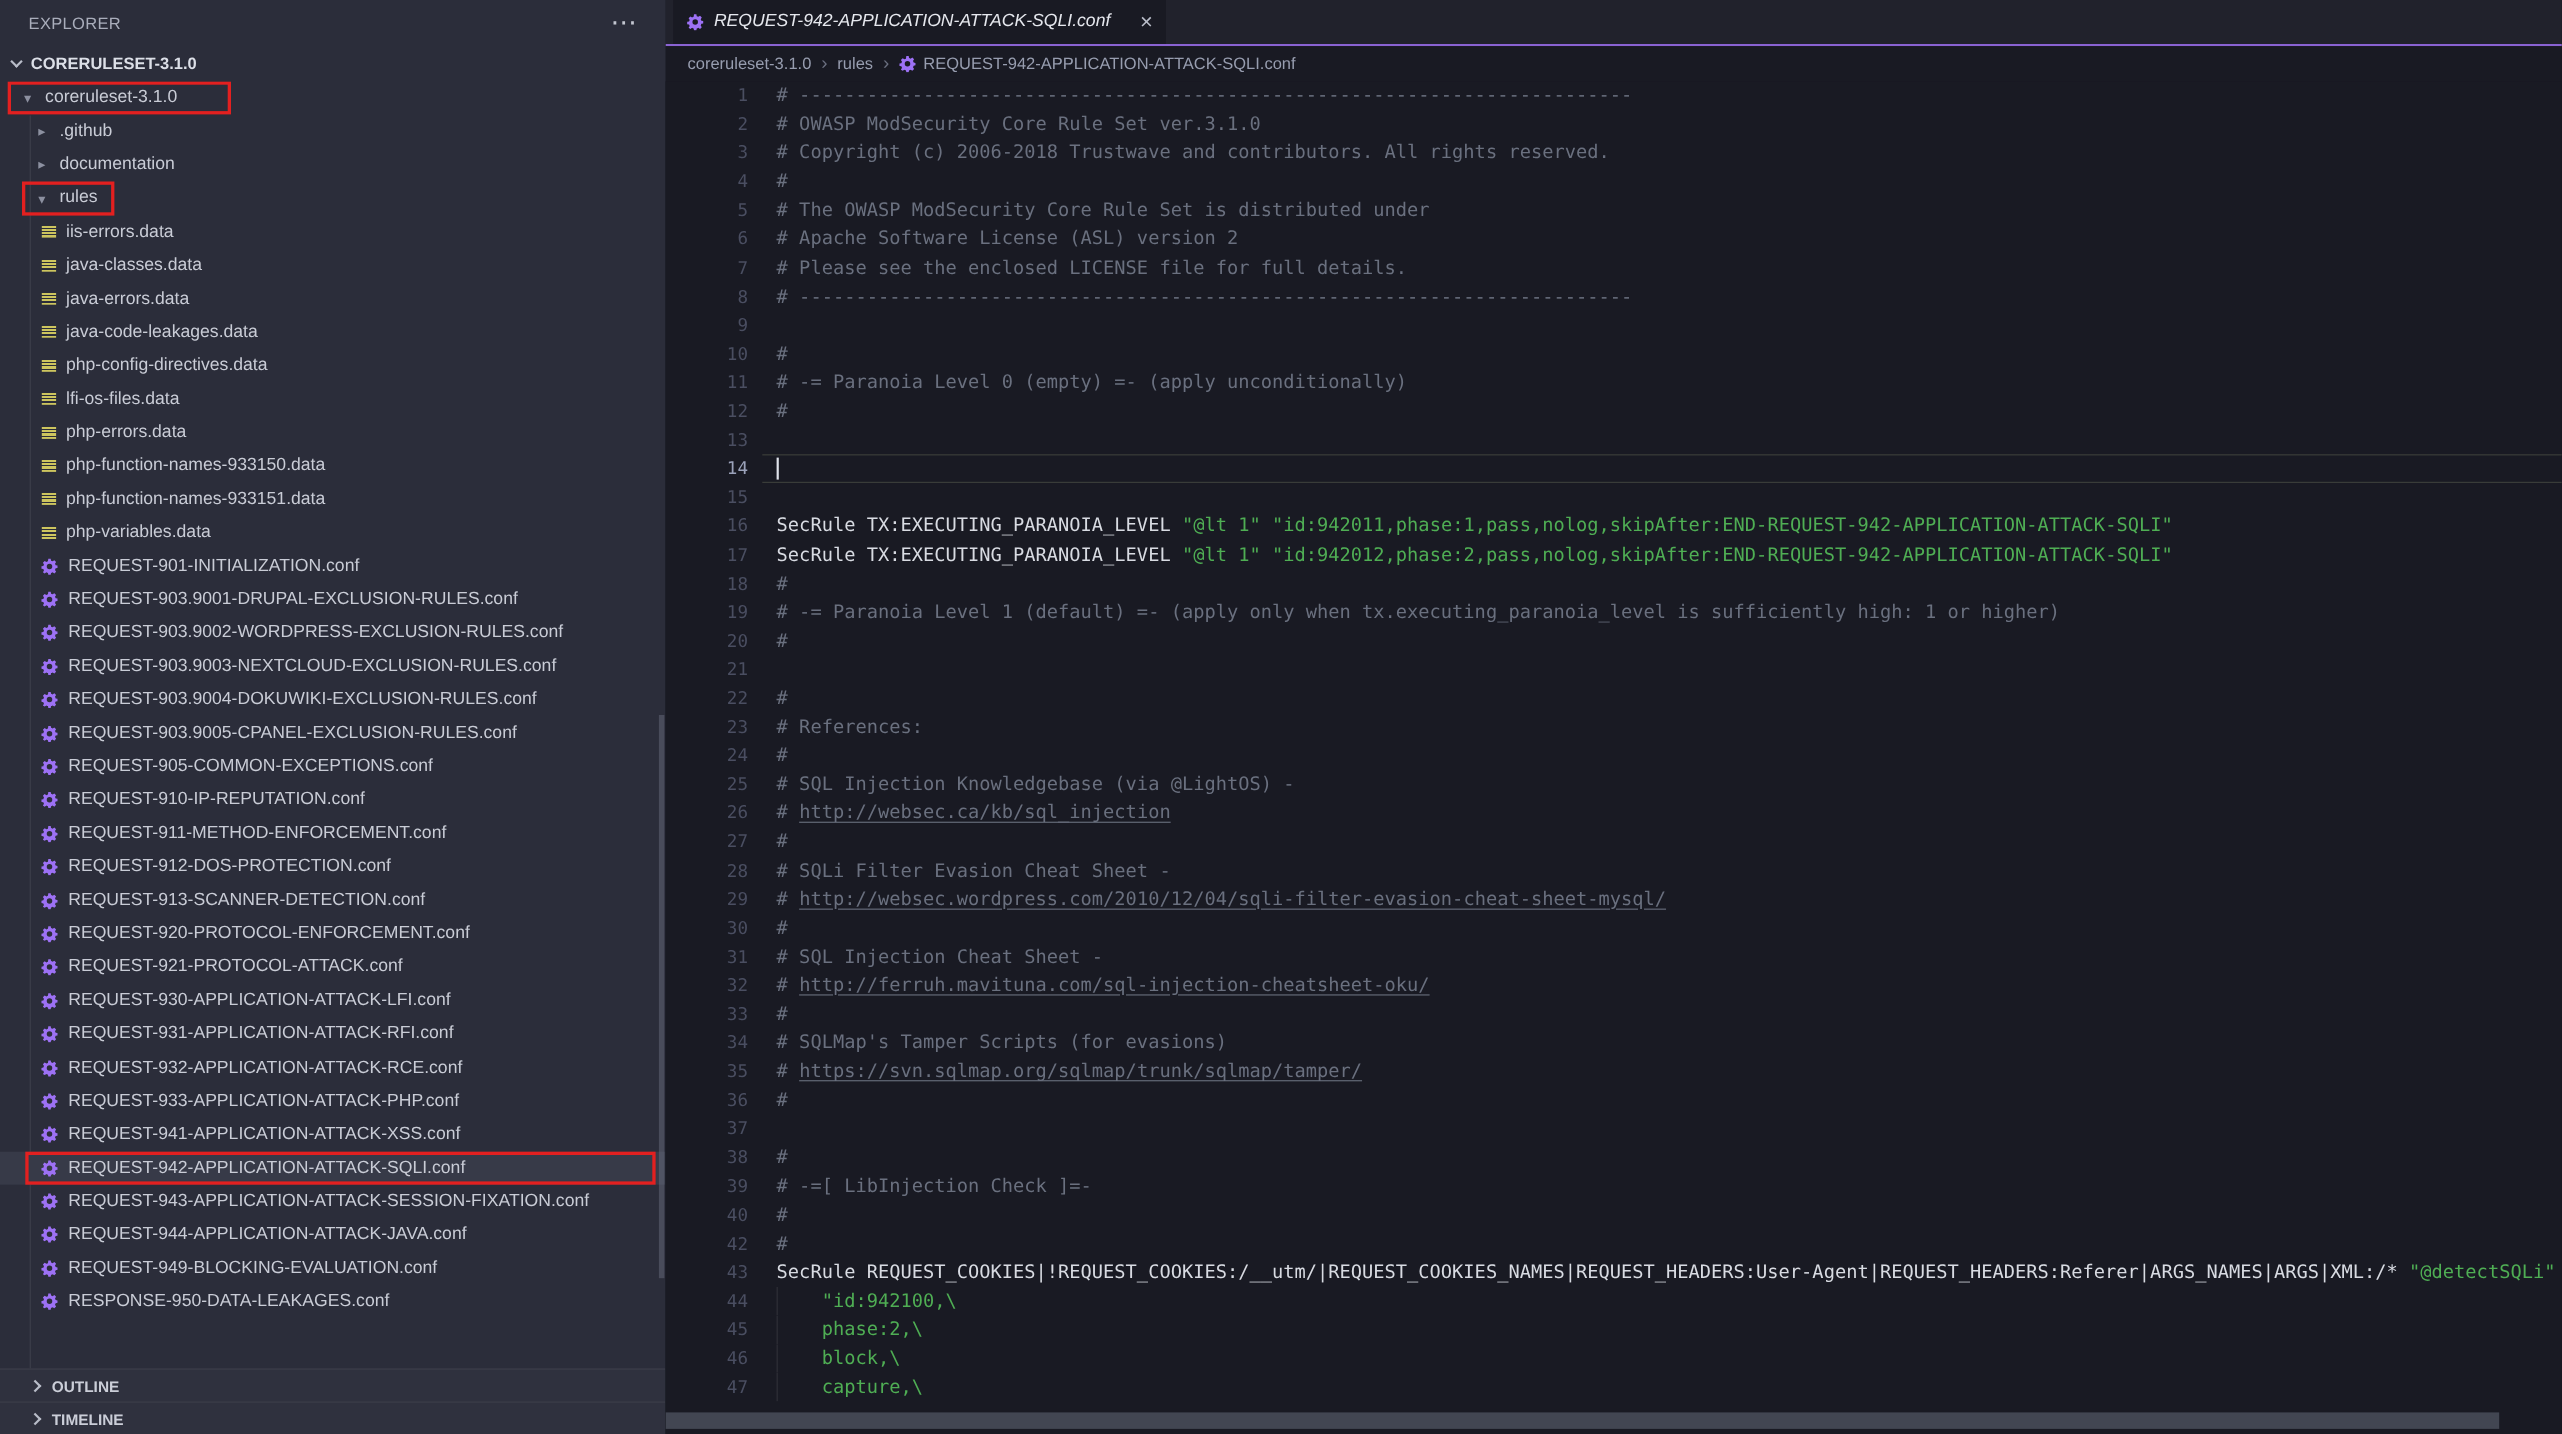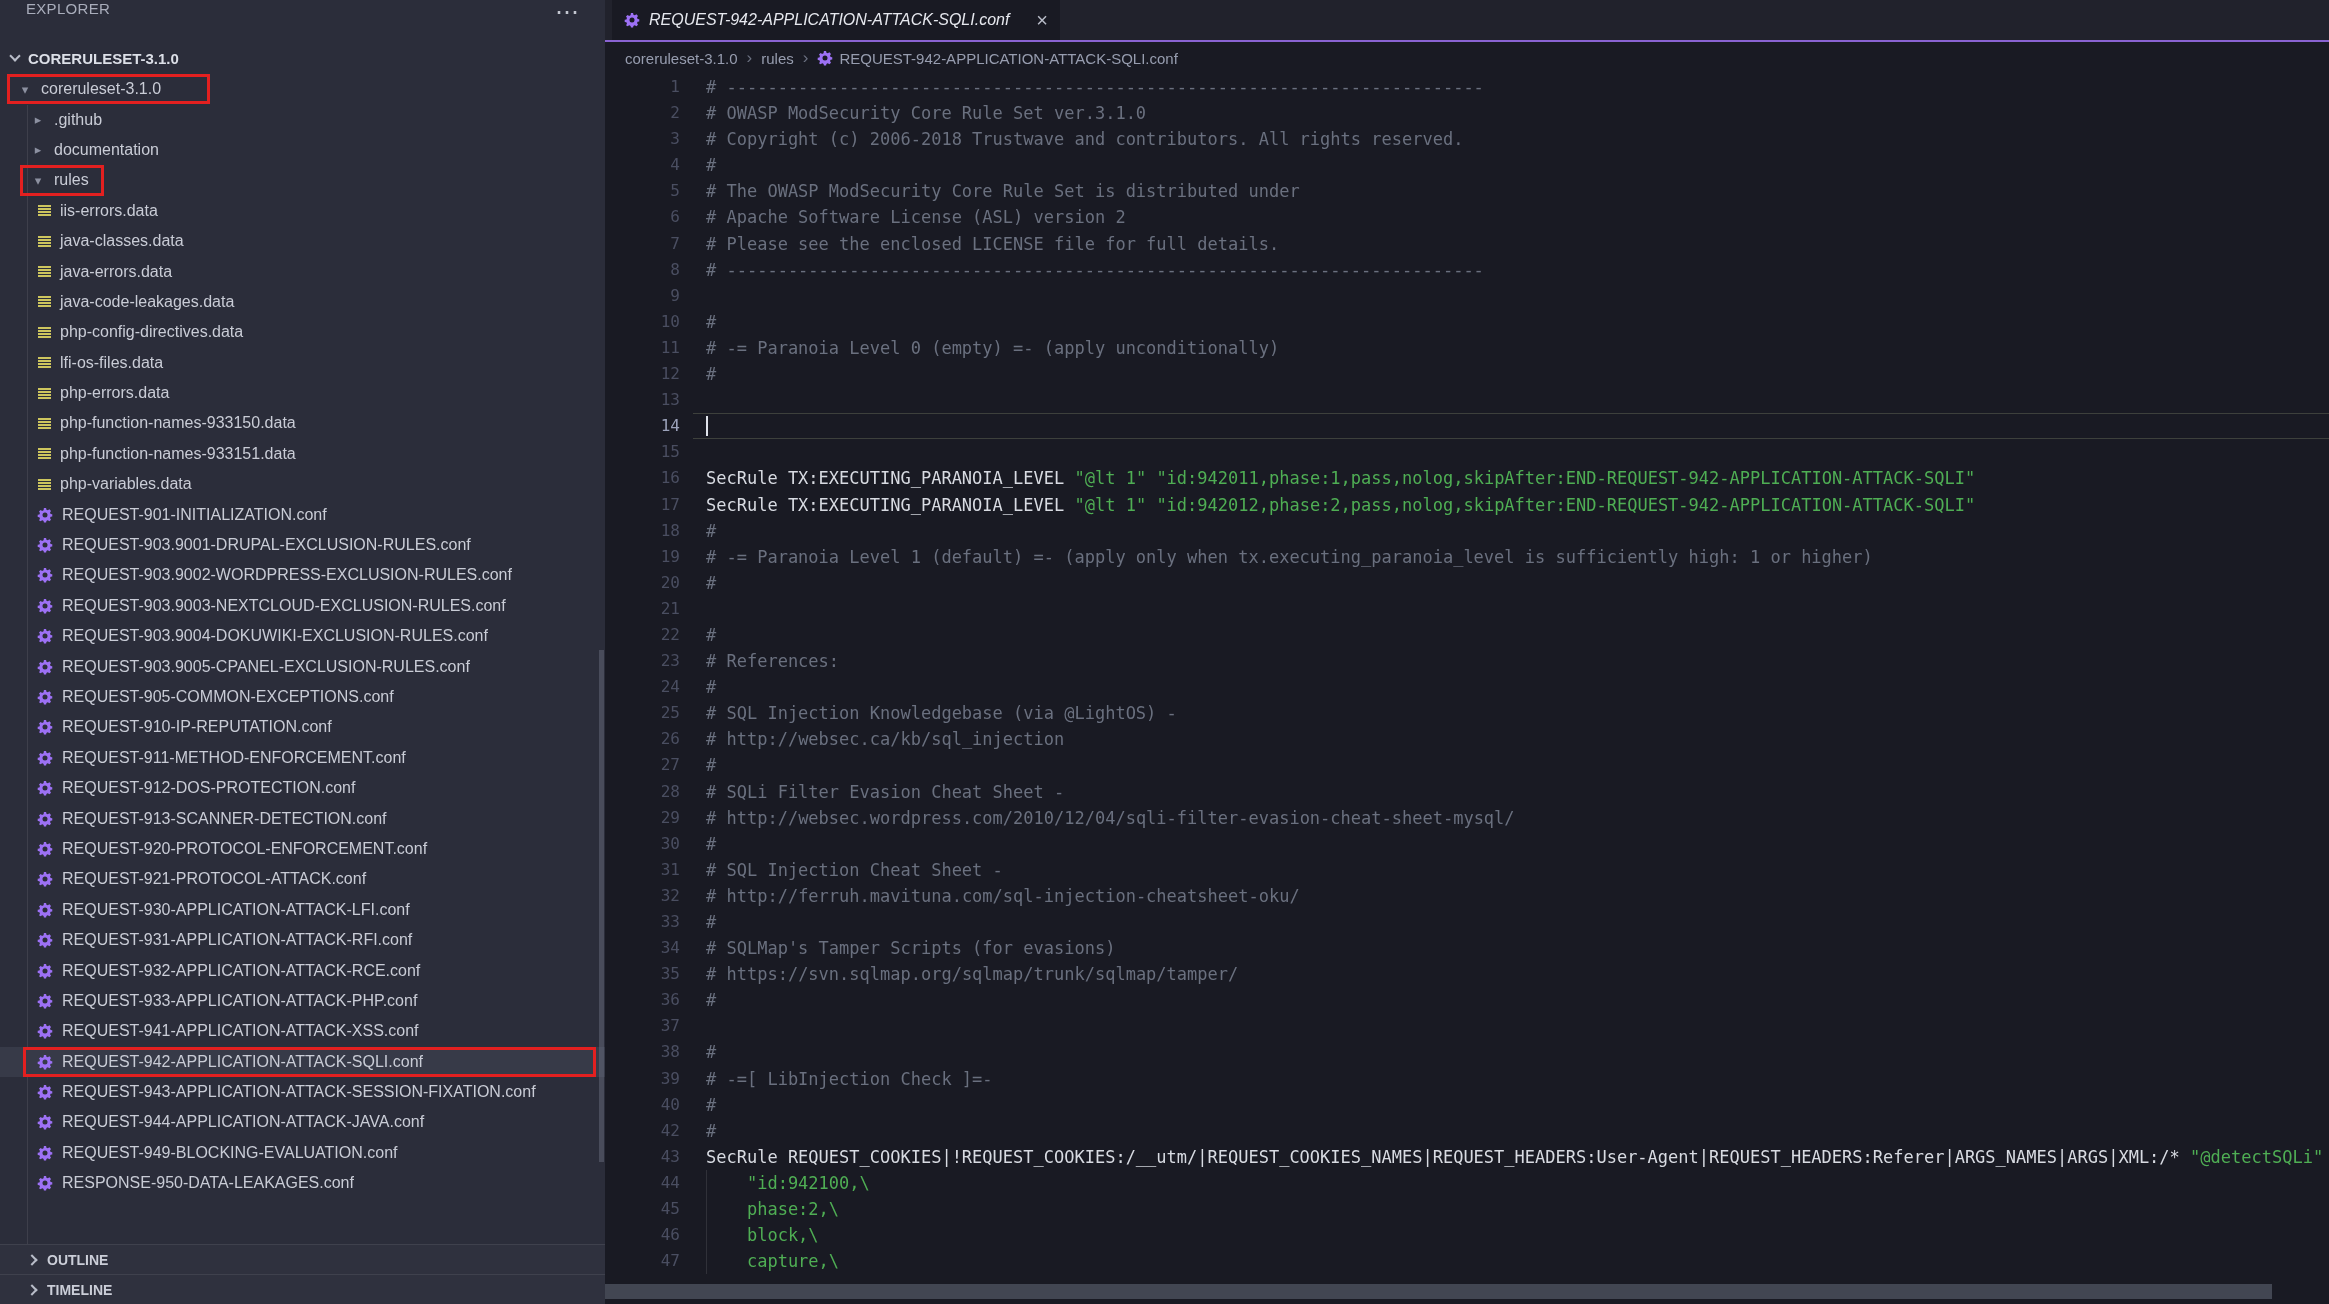--- a/index.html
+++ b/index.html
@@ -8,21 +8,21 @@
     --string-green:#4fae54; --comment-gray:#6a707f; --code-text:#d8dbe2;
     --annotation-red:#e32020; --selection-bg:#373a48;
   }
   *{margin:0;padding:0;box-sizing:border-box}
   html,body{width:2329px;height:1304px;overflow:hidden;background:#15161d}
   body{font-family:"Liberation Sans",sans-serif}
   .app{position:relative;width:2329px;height:1304px;display:flex;overflow:hidden;background:var(--editor-bg)}
 
   
   .sidebar{width:605px;flex:none;background:var(--sidebar-bg);display:flex;flex-direction:column;position:relative;overflow:hidden}
-  .sb-header{height:42px;flex:none;display:flex;align-items:flex-start;justify-content:space-between;padding:0 26px}
+  .sb-header{height:42px;flex:none;display:flex;align-items:center;justify-content:space-between;padding:0 26px}
   .sb-title{font-size:15px;color:#a9adbb;letter-spacing:.3px}
   .sb-more{font-size:24px;color:#c3c6d0;line-height:1;cursor:pointer}
   .sb-root{height:32px;flex:none;display:flex;align-items:center;padding-left:11px;gap:9px;font-size:15px;font-weight:700;color:#dcdfe7;cursor:pointer}
   .chev{width:8px;height:8px;border-right:2px solid #b9bdc9;border-bottom:2px solid #b9bdc9;flex:none;display:inline-block}
   .chev.down{transform:rotate(45deg);margin-top:-4px}
   .chev.right{transform:rotate(-45deg)}
   .tree{flex:1;overflow:hidden;position:relative}
   .tree::before{content:"";position:absolute;left:27px;top:31px;bottom:0;width:1px;background:rgba(255,255,255,.09)}
   .trow{height:30.4px;display:flex;align-items:center;position:relative;font-size:16px;color:#c9ccd6;cursor:pointer;white-space:nowrap}
   .trow.sel{background:var(--selection-bg)}
@@ -46,21 +46,21 @@
   .tab-close{font-size:20px;color:#b9bdc9;margin-left:4px;cursor:pointer;line-height:1}
   .breadcrumb{height:32px;flex:none;display:flex;align-items:center;gap:9px;padding-left:20px;font-size:15px;color:#979daf;background:var(--editor-bg);white-space:nowrap}
   .bc-sep{color:#6b7080;font-size:17px}
   .bc-item{display:inline-flex;align-items:center;gap:6px;cursor:pointer}
 
   .code{flex:1;position:relative;overflow:hidden;font-family:"DejaVu Sans Mono",monospace;font-size:17px;background:var(--editor-bg)}
   .cl{display:flex;height:26.1px;line-height:26.1px;white-space:pre;position:relative}
   .ln{width:75px;flex:none;text-align:right;color:#4a4e61;font-size:16px}
   .lc{padding-left:26px;flex:1;position:relative;overflow:hidden}
   .cm{color:var(--comment-gray)}
-  .lk{color:var(--comment-gray);text-underline-offset:3px}
+  .lk{color:var(--comment-gray);text-decoration:underline;text-underline-offset:3px}
   .pl{color:var(--code-text)}
   .st{color:var(--string-green)}
   .cl.cur::before,.cl.cur::after{content:"";position:absolute;left:88px;right:0;height:1px;background:rgba(170,180,135,.25)}
   .cl.cur::before{top:0}
   .cl.cur::after{bottom:0}
   .cl.cur .ln{color:#9ba2ba}
   .caret{position:absolute;left:26px;top:3px;width:2px;height:20px;background:#dfe2ea}
   .iguide{position:absolute;left:26px;top:0;height:100%;width:1px;background:rgba(255,255,255,.10)}
   .hscroll{position:absolute;left:0;bottom:5px;width:1667px;height:15px;background:rgba(125,130,148,.42)}
 </style>

